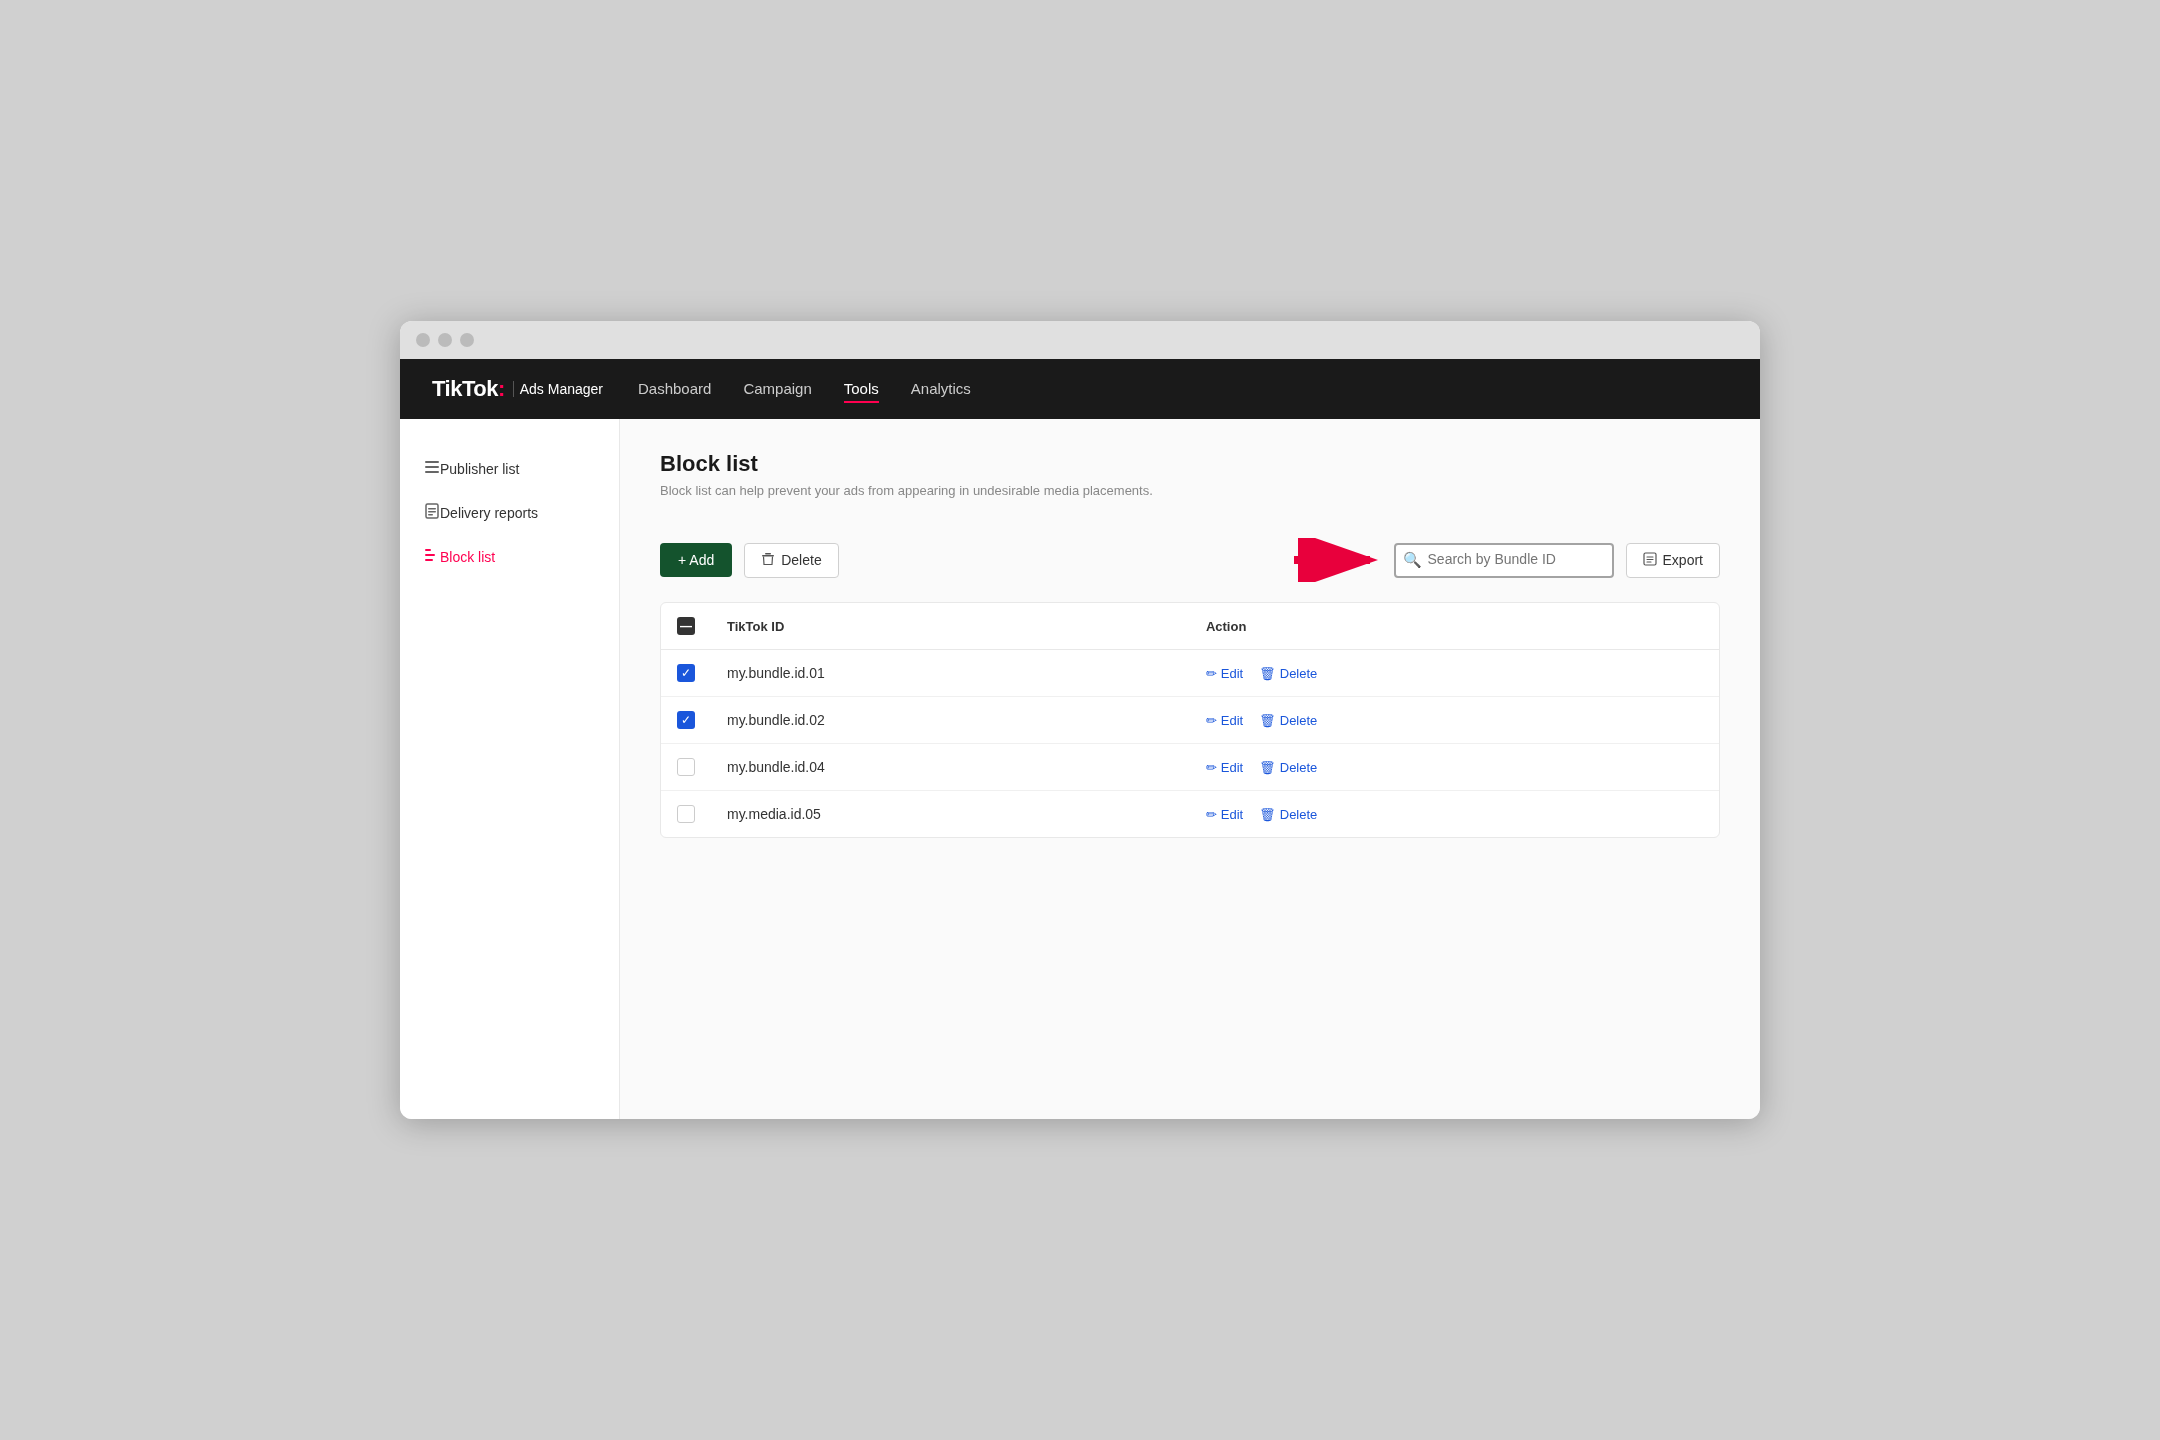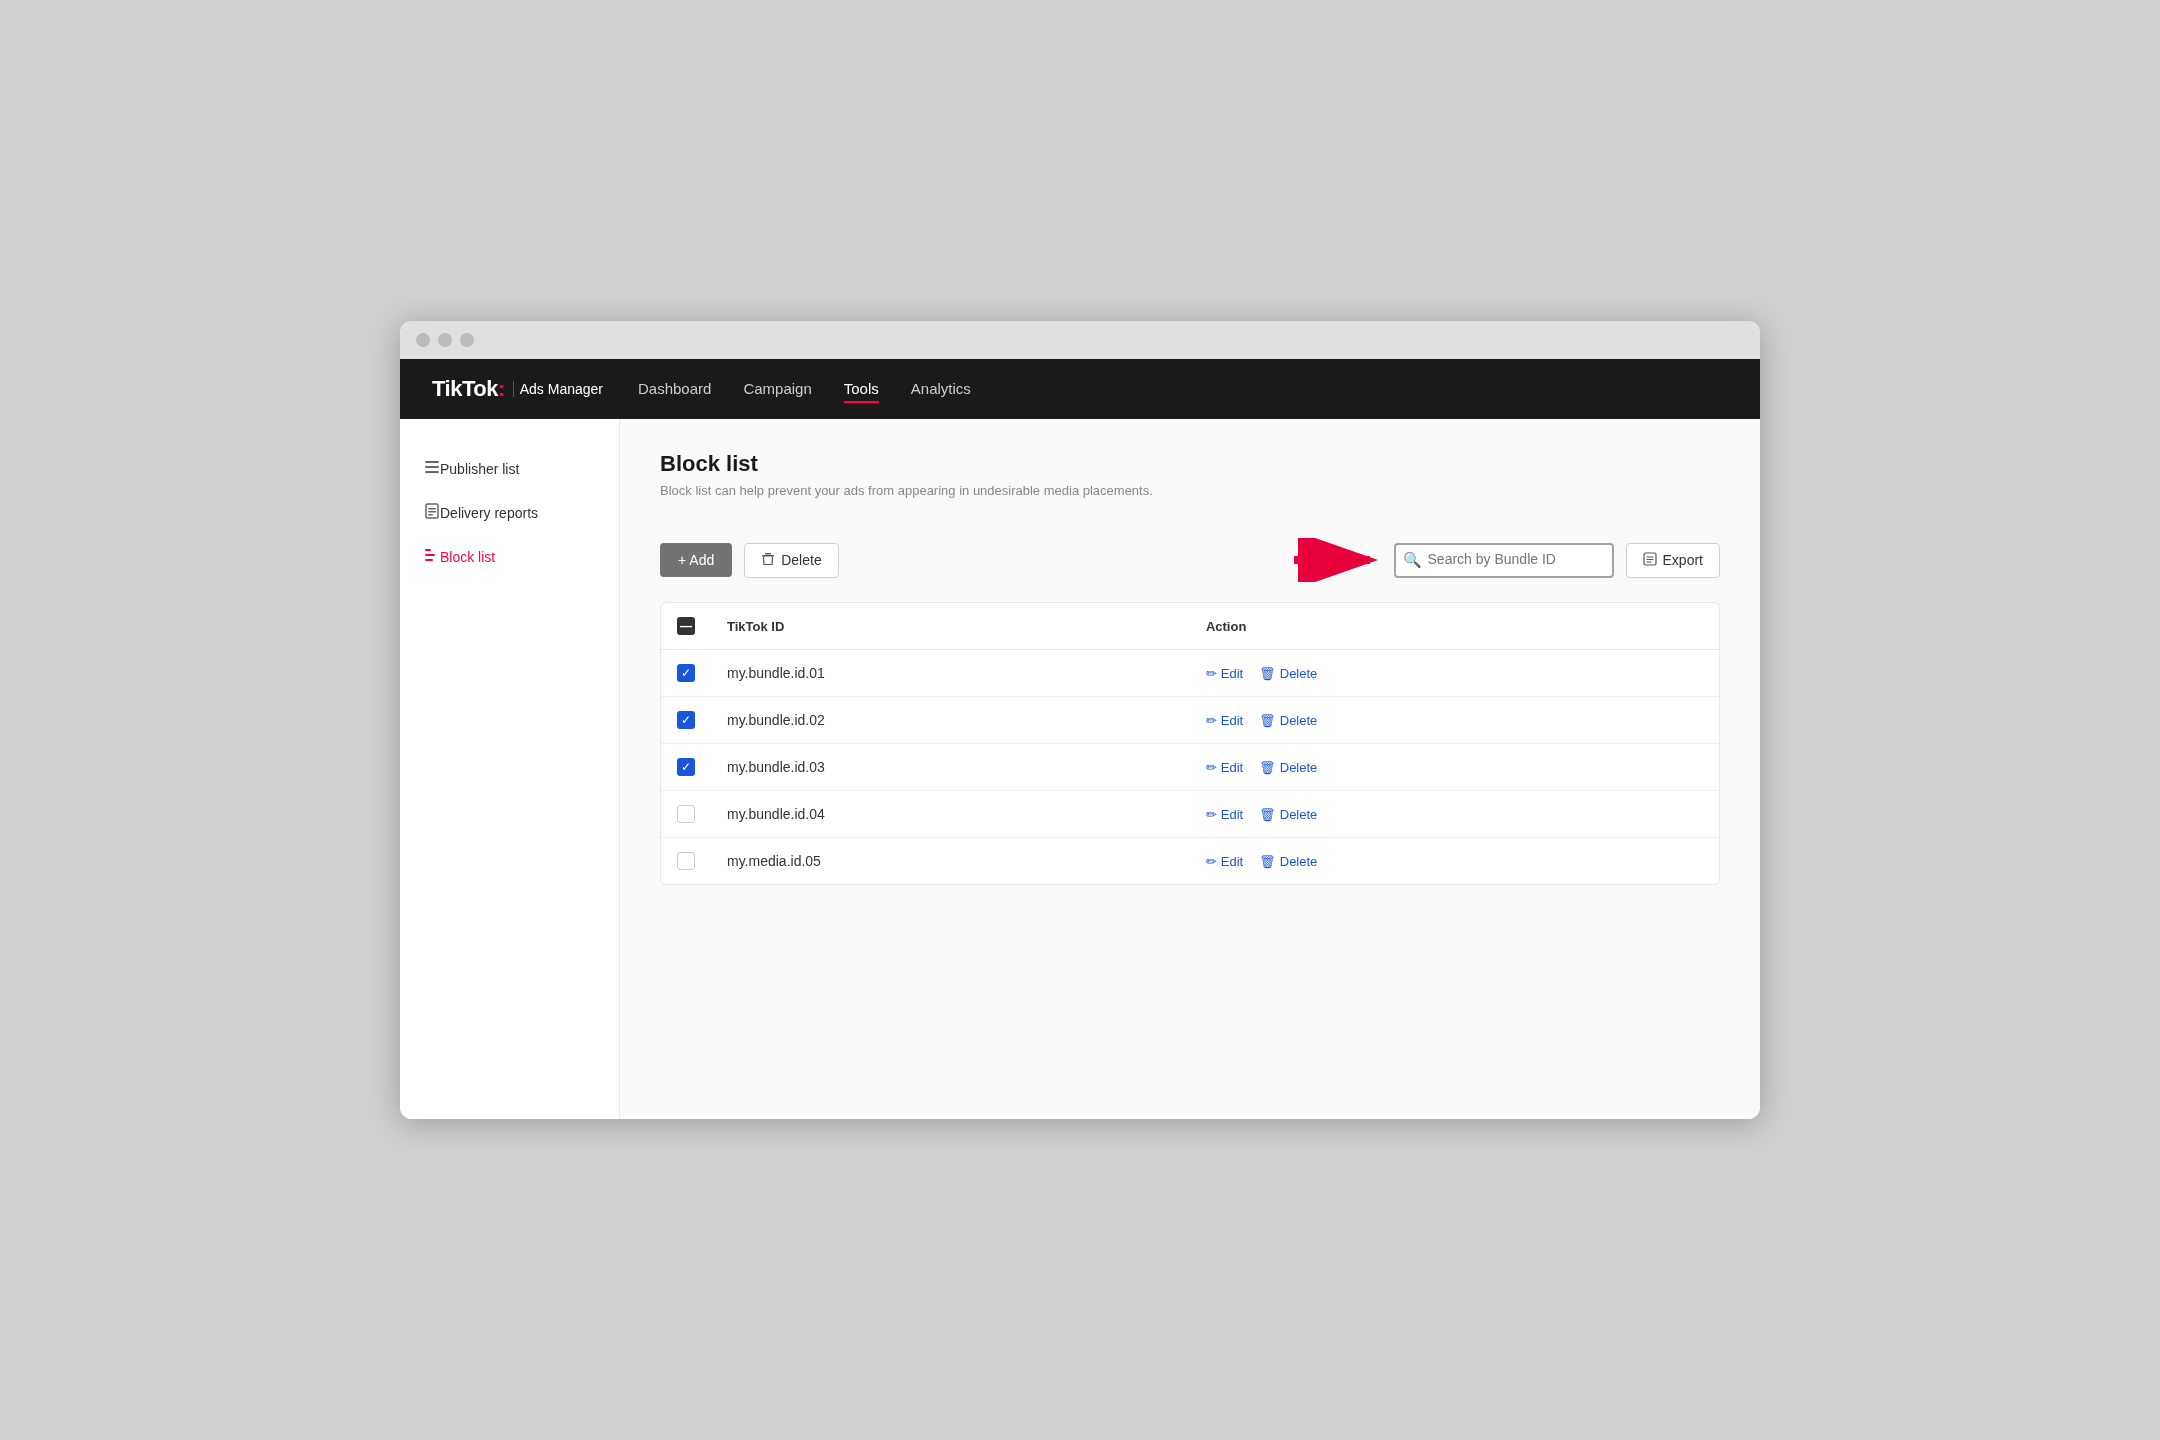--- a/index.html
+++ b/index.html
@@ -124,21 +124,21 @@
       margin-bottom: 40px;
     }
     
     .toolbar {
       display: flex;
       align-items: center;
       margin-bottom: 20px;
       gap: 12px;
     }
     .btn-add {
-      background: #737373;
+      background: #14532d;
       color: #fff;
       border: none;
       border-radius: 4px;
       padding: 9px 18px;
       font-size: 14px;
       cursor: pointer;
       display: flex;
       align-items: center;
       gap: 4px;
       font-weight: 500;
@@ -452,38 +452,20 @@
                     <span>Edit</span>
                   </button>
                   <button class="action-btn">
                     <span>🗑</span>
                     <span>Delete</span>
                   </button>
                 </div>
               </td>
             </tr>
 
-            <tr>
-              <td>
-                <div class="checkbox-checked"></div>
-              </td>
-              <td>my.bundle.id.03</td>
-              <td>
-                <div class="action-cell">
-                  <button class="action-btn">
-                    <span>✏</span>
-                    <span>Edit</span>
-                  </button>
-                  <button class="action-btn">
-                    <span>🗑</span>
-                    <span>Delete</span>
-                  </button>
-                </div>
-              </td>
-            </tr>
 
             <tr>
               <td>
                 <div class="checkbox-unchecked"></div>
               </td>
               <td>my.bundle.id.04</td>
               <td>
                 <div class="action-cell">
                   <button class="action-btn">
                     <span>✏</span>

